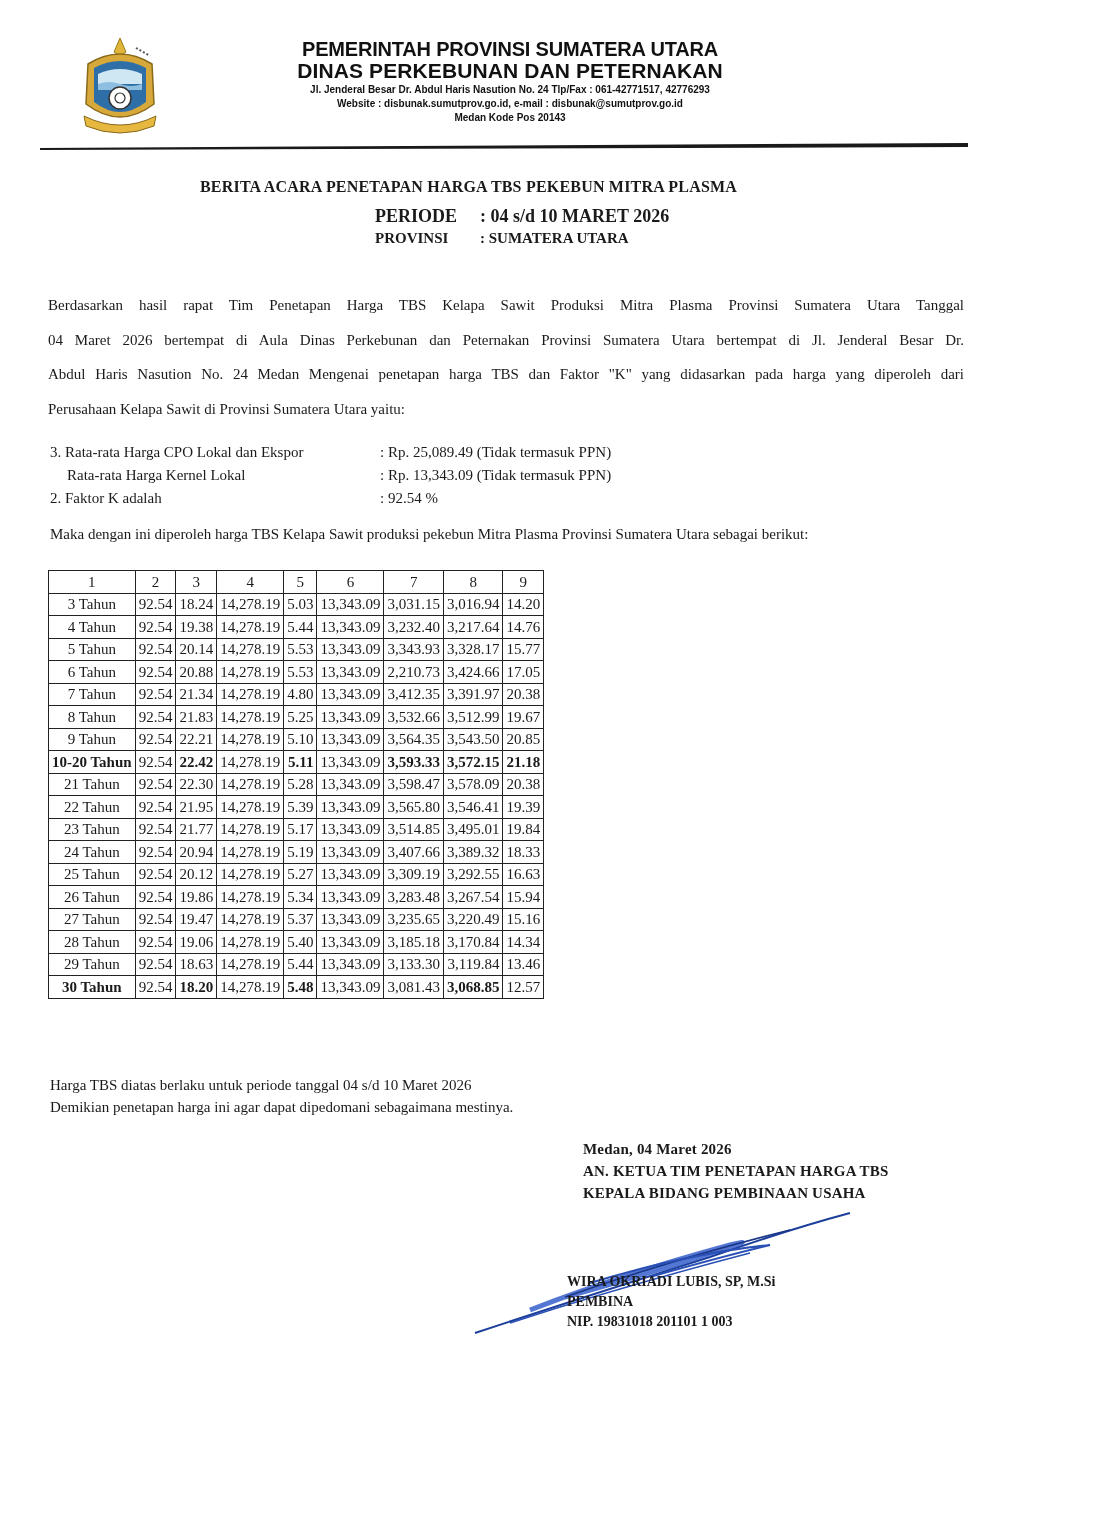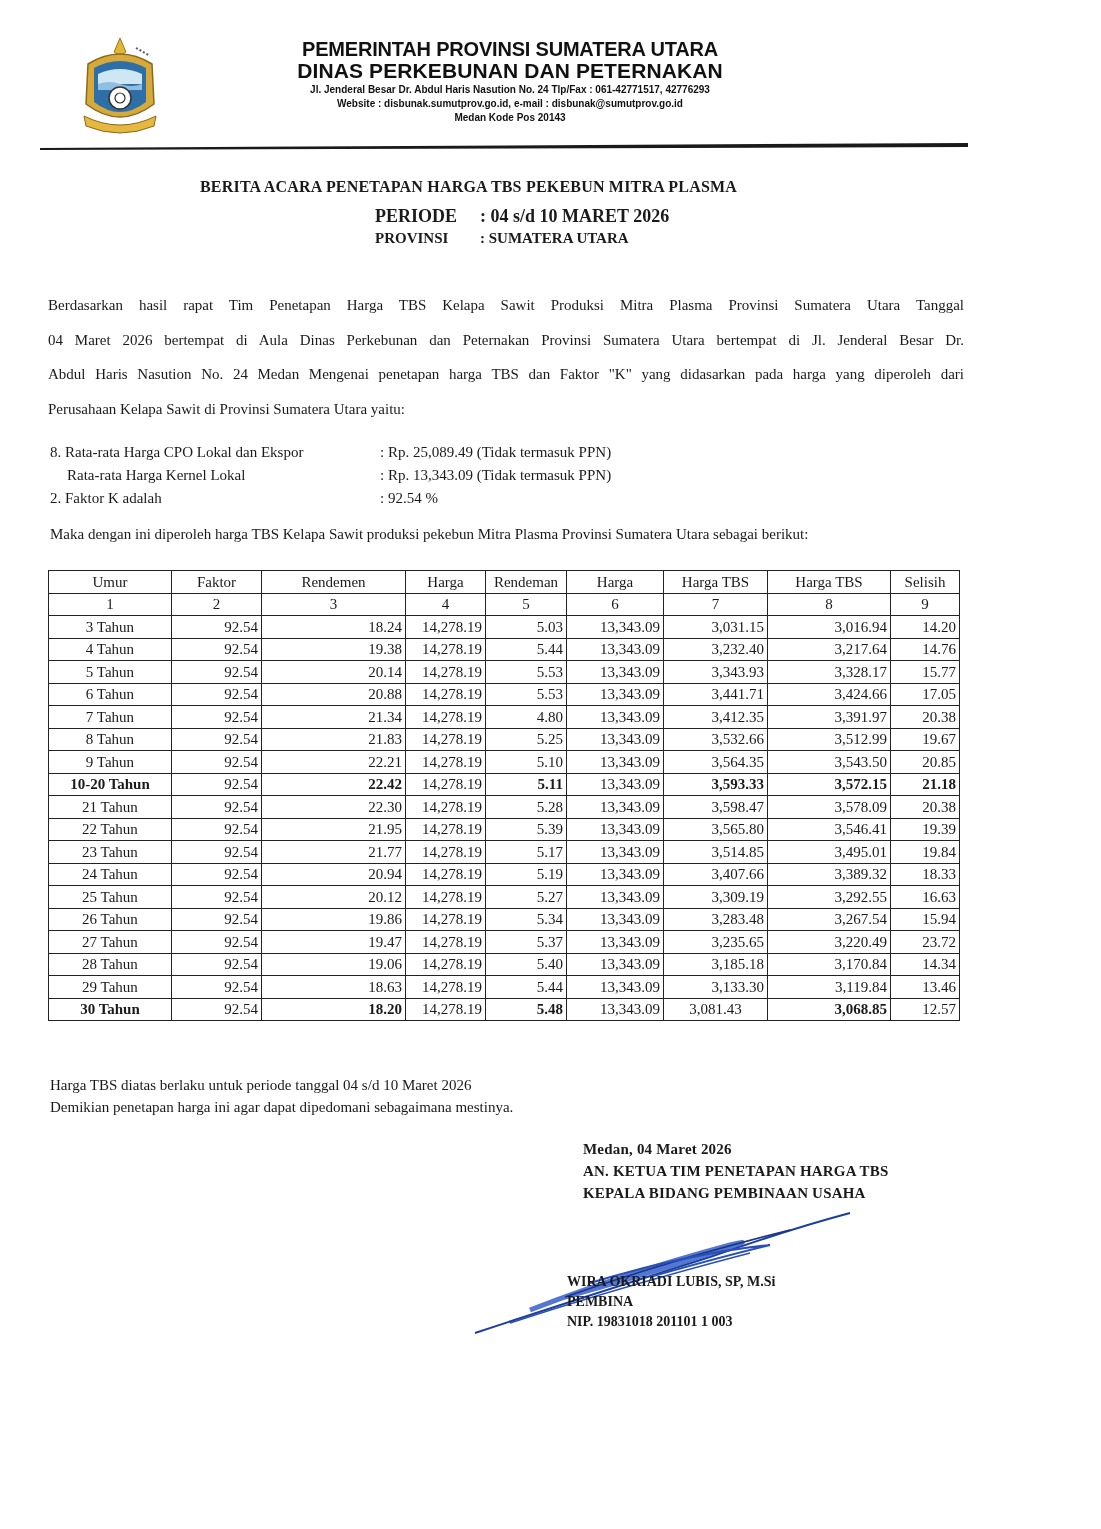--- a/index.html
+++ b/index.html
@@ -74,48 +74,37 @@
 
 <div class="para">
   <span class="line just">Berdasarkan hasil rapat Tim Penetapan Harga TBS Kelapa Sawit Produksi Mitra Plasma Provinsi Sumatera Utara Tanggal</span>
   <span class="line just">04 Maret 2026 bertempat di Aula Dinas Perkebunan dan Peternakan Provinsi Sumatera Utara bertempat di Jl. Jenderal Besar Dr.</span>
   <span class="line just">Abdul Haris Nasution No. 24 Medan Mengenai penetapan harga TBS dan Faktor "K" yang didasarkan pada harga yang diperoleh dari</span>
   <span class="line">Perusahaan Kelapa Sawit di Provinsi Sumatera Utara yaitu:</span>
 </div>
 
 <div class="facts">
   <div class="fact-row">
-    <span class="fact-label">8. Rata-rata Harga CPO Lokal dan Ekspor</span>
+    <span class="fact-label">3. Rata-rata Harga CPO Lokal dan Ekspor</span>
     <span>: Rp. 25,089.49  (Tidak termasuk PPN)</span>
   </div>
   <div class="fact-row">
     <span class="fact-label indent">Rata-rata Harga Kernel Lokal</span>
     <span>: Rp. 13,343.09 (Tidak termasuk PPN)</span>
   </div>
   <div class="fact-row">
     <span class="fact-label">2. Faktor K adalah</span>
     <span>:  92.54 %</span>
   </div>
 </div>
 
 <div class="intro2">Maka dengan ini diperoleh harga TBS Kelapa Sawit produksi pekebun Mitra Plasma Provinsi Sumatera Utara sebagai berikut:</div>
 
 <table class="tbs">
   <thead>
-    <tr>
-      <th class="col1">Umur</th>
-      <th class="col2">Faktor</th>
-      <th class="col3">Rendemen</th>
-      <th class="col4">Harga</th>
-      <th class="col5">Rendeman</th>
-      <th class="col6">Harga</th>
-      <th class="col7">Harga  TBS</th>
-      <th class="col8">Harga TBS</th>
-      <th class="col9">Selisih</th>
-    </tr>
     <tr>
       <th>1</th>
       <th>2</th>
       <th>3</th>
       <th>4</th>
       <th>5</th>
       <th>6</th>
       <th>7</th>
       <th>8</th>
       <th>9</th>
@@ -155,21 +144,21 @@
         <td class="num">3,328.17</td>
         <td class="num">15.77</td>
       </tr>
       <tr>
         <td class="c">6 Tahun</td>
         <td class="num">92.54</td>
         <td class="num">20.88</td>
         <td class="num">14,278.19</td>
         <td class="num">5.53</td>
         <td class="num">13,343.09</td>
-        <td class="num">3,441.71</td>
+        <td class="num">2,210.73</td>
         <td class="num">3,424.66</td>
         <td class="num">17.05</td>
       </tr>
       <tr>
         <td class="c">7 Tahun</td>
         <td class="num">92.54</td>
         <td class="num">21.34</td>
         <td class="num">14,278.19</td>
         <td class="num">4.80</td>
         <td class="num">13,343.09</td>
@@ -278,21 +267,21 @@
       </tr>
       <tr>
         <td class="c">27 Tahun</td>
         <td class="num">92.54</td>
         <td class="num">19.47</td>
         <td class="num">14,278.19</td>
         <td class="num">5.37</td>
         <td class="num">13,343.09</td>
         <td class="num">3,235.65</td>
         <td class="num">3,220.49</td>
-        <td class="num">23.72</td>
+        <td class="num">15.16</td>
       </tr>
       <tr>
         <td class="c">28 Tahun</td>
         <td class="num">92.54</td>
         <td class="num">19.06</td>
         <td class="num">14,278.19</td>
         <td class="num">5.40</td>
         <td class="num">13,343.09</td>
         <td class="num">3,185.18</td>
         <td class="num">3,170.84</td>

